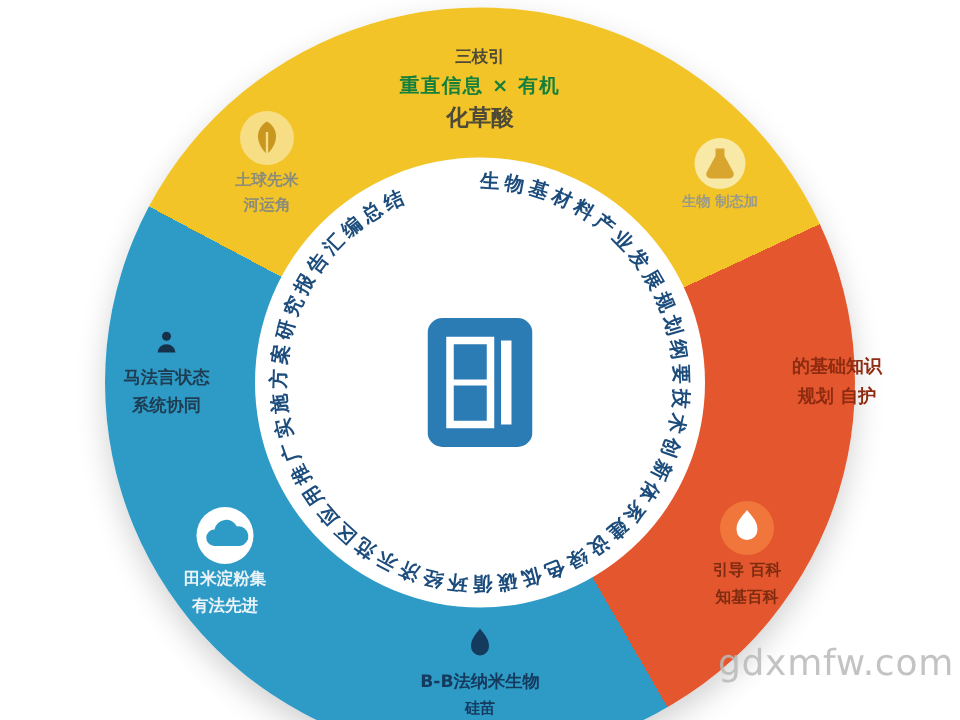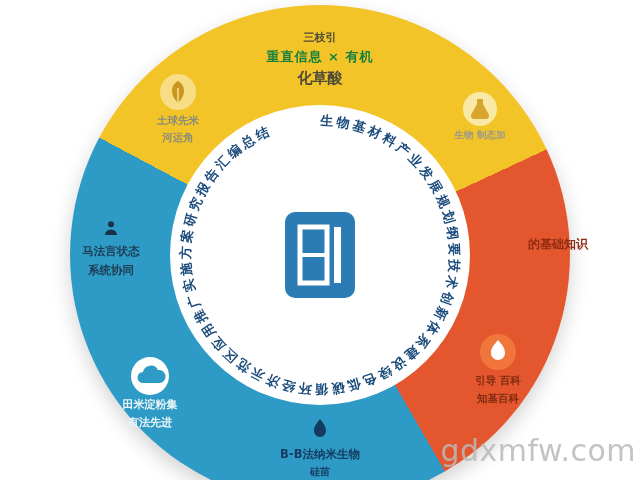--- a/index.html
+++ b/index.html
@@ -46,42 +46,42 @@
 
   .g-upper-right{left:428px;top:92px;width:104px;}
   .g-upper-right .line{font-size:9.5px;color:#9A9A88;font-weight:bold;line-height:1.35;}
 
   .g-left{left:55px;top:220px;width:112px;}
   .g-left .line{font-size:11.5px;font-weight:bold;color:#1E3D52;line-height:1.4;}
 
   .g-right{left:506px;top:236px;width:104px;justify-content:space-between;}
   .g-right .line{font-size:12px;font-weight:bold;color:#8F2B10;line-height:1.45;}
 
-  .g-lower-left{left:90px;top:357px;width:120px;}
+  .g-lower-left{left:90px;top:338px;width:120px;}
   .g-lower-left .line{font-size:11px;font-weight:bold;color:#EAF4F8;line-height:1.35;}
 
   .g-bottom{left:220px;top:418px;width:200px;}
   .g-bottom .l0{font-size:11.5px;font-weight:bold;color:#143A5E;}
   .g-bottom .l1{font-size:10px;font-weight:bold;color:#143A5E;}
 
   .g-lower-right{left:443px;top:334px;width:110px;justify-content:center;}
   .g-lower-right .line{font-size:10.5px;font-weight:bold;color:#7E2B10;line-height:1.4;}
 
   .icon-circle{border-radius:50%;display:flex;align-items:center;justify-content:center;}
   .ic-36{width:36px;height:36px;}
   .ic-34{width:34px;height:34px;}
   .ic-38{width:38px;height:38px;}
   .bg-lightyellow{background:#F7DD84;}
   .bg-palestraw{background:#F9E9A6;}
   .bg-white{background:#ffffff;}
   .bg-orange{background:#F0763B;}
 
   .watermark{
-    position:absolute;right:4px;bottom:12px;
-    font-size:30px;color:rgba(185,185,185,0.85);letter-spacing:0.5px;
+    position:absolute;right:4px;bottom:24px;
+    font-size:24px;color:rgba(185,185,185,0.85);letter-spacing:0.5px;
   }
 </style>
 </head>
 <body>
 
 <div class="stage">
 
   <div class="donut"></div>
 
   <div class="inner-circle"></div>
@@ -136,20 +136,21 @@
         <circle cx="8" cy="4.2" r="3" fill="#16324A"></circle>
         <path d="M2 15 a6 5.5 0 0 1 12 0 Z" fill="#16324A"></path>
       </svg>
     </div>
     <div class="line">马法言状态</div>
     <div class="line">系统协同</div>
   </div>
 
   <div class="label-group g-right">
     <div class="line">的基础知识</div>
+    <div class="line">规划 自护</div>
   </div>
 
   <div class="label-group g-lower-left">
     <div class="icon-circle ic-38 bg-white">
       <svg viewBox="0 0 38 38" width="38" height="38">
         <path d="M12 26 a5.5 5.5 0 0 1 0-11 a8 8 0 0 1 15 -2 a5 5 0 0 1 2 13 z" fill="#2E9BC7"></path>
       </svg>
     </div>
     <div class="line">田米淀粉集</div>
     <div class="line">有法先进</div>

